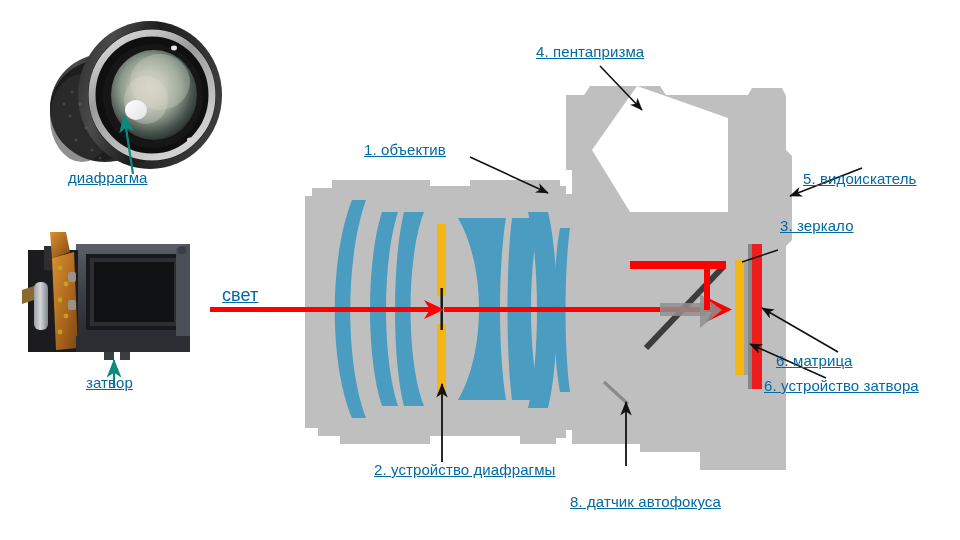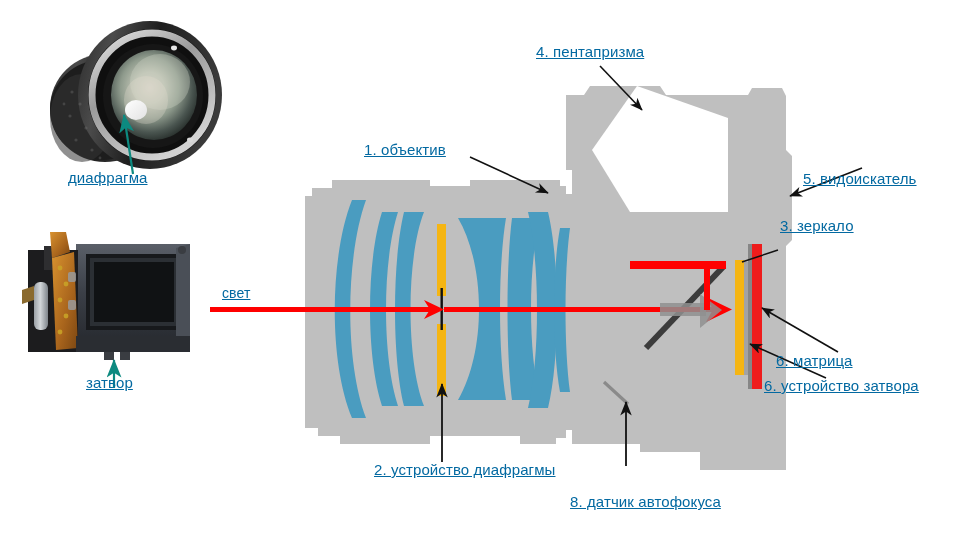--- a/index.html
+++ b/index.html
@@ -224,21 +224,21 @@
       <rect x="104" y="352" width="10" height="8" fill="#3a3d42"></rect>
       <rect x="120" y="352" width="10" height="8" fill="#3a3d42"></rect>
     </g>
     <line x1="114" y1="388" x2="114" y2="360" stroke="#0d8a80" stroke-width="2.2" marker-end="url(#arrowTeal)"></line>
   </svg>
 
   <div class="lbl" style="left:68px;top:170px;">диафрагма</div>
 
   <div class="lbl" style="left:86px;top:375px;">затвор</div>
 
-  <div class="lbl" style="left:222px;top:286px;font-size:14px;">свет</div>
+  <div class="lbl" style="left:222px;top:286px;font-size:18px;">свет</div>
 
   <div class="lbl" style="left:364px;top:142px;">1. объектив</div>
 
   <div class="lbl" style="left:352px;top:462px;margin-left:22px;">2. устройство диафрагмы</div>
 
   <div class="lbl" style="left:780px;top:218px;">3. зеркало</div>
 
   <div class="lbl" style="left:536px;top:44px;">4. пентапризма</div>
 
   <div class="lbl" style="left:803px;top:160px;margin-top:11px;">5. видоискатель</div>

